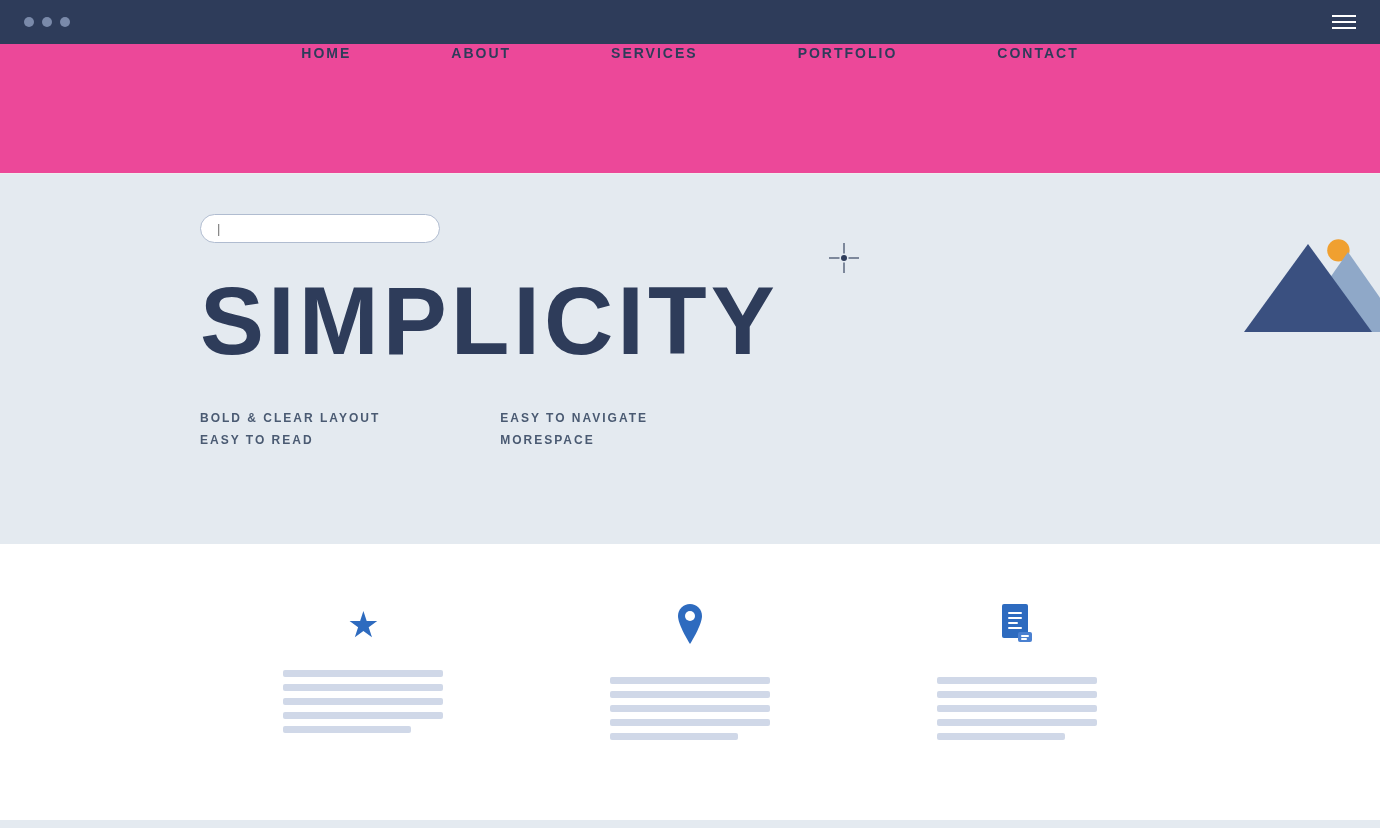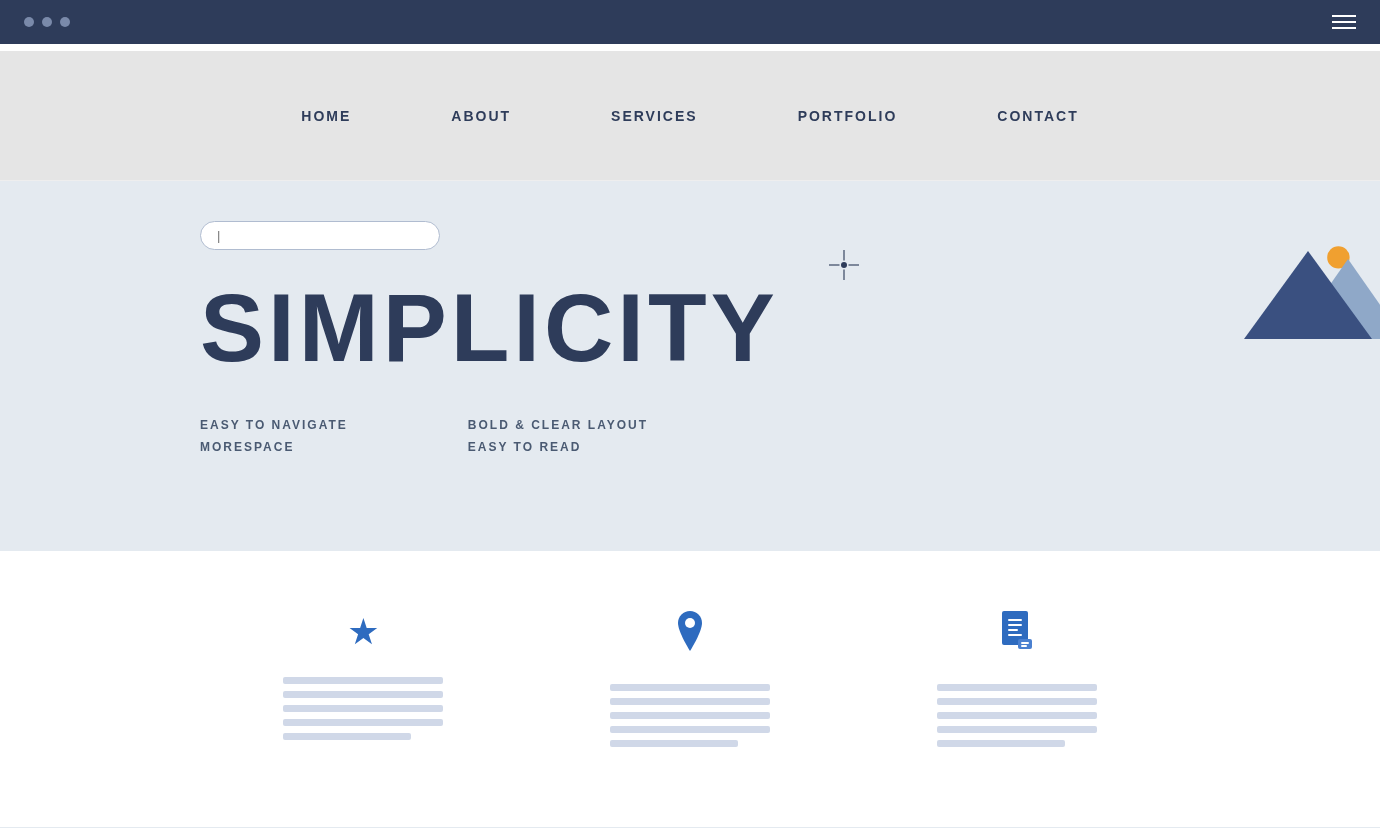--- a/index.html
+++ b/index.html
@@ -32,27 +32,26 @@
     }
     .topbar-hamburger span {
       display: block;
       width: 24px;
       height: 2px;
       background: #fff;
     }
 
     
     .nav {
-      background: #e5e5e5;
+      background: #ec4899;
       height: 130px;
       display: flex;
-      align-items: center;
+      align-items: flex-start;
       justify-content: center;
       border-bottom: 1px solid #eee;
-      margin-top: 7px;
     }
     .nav-items {
       display: flex;
       gap: 100px;
       list-style: none;
     }
     .nav-items li a {
       text-decoration: none;
       color: #2e3c5a;
       font-size: 14px;
@@ -224,26 +223,26 @@
         <line x1="20" y1="0" x2="20" y2="14" stroke="#2e3c5a" stroke-width="1.5"></line>
         <line x1="20" y1="26" x2="20" y2="40" stroke="#2e3c5a" stroke-width="1.5"></line>
         <line x1="0" y1="20" x2="14" y2="20" stroke="#2e3c5a" stroke-width="1.5"></line>
         <line x1="26" y1="20" x2="40" y2="20" stroke="#2e3c5a" stroke-width="1.5"></line>
         <circle cx="20" cy="20" r="4" fill="#2e3c5a"></circle>
       </svg>
     </div>
 
     <div class="hero-features">
       <div class="hero-feature-item">
+        <p>BOLD &amp; CLEAR LAYOUT</p>
+        <p>EASY TO READ</p>
+      </div>
+      <div class="hero-feature-item">
         <p>EASY TO NAVIGATE</p>
         <p>MORESPACE</p>
-      </div>
-      <div class="hero-feature-item">
-        <p>BOLD &amp; CLEAR LAYOUT</p>
-        <p>EASY TO READ</p>
       </div>
     </div>
   </div>
 
   <div class="mountain-illustration">
     <svg class="mountain-svg" viewBox="0 0 200 160" xmlns="http://www.w3.org/2000/svg">
 
       <circle cx="148" cy="38" r="14" fill="#f0a030"></circle>
 
       <polygon points="90,140 160,40 230,140" fill="#8fa8c8"></polygon>

